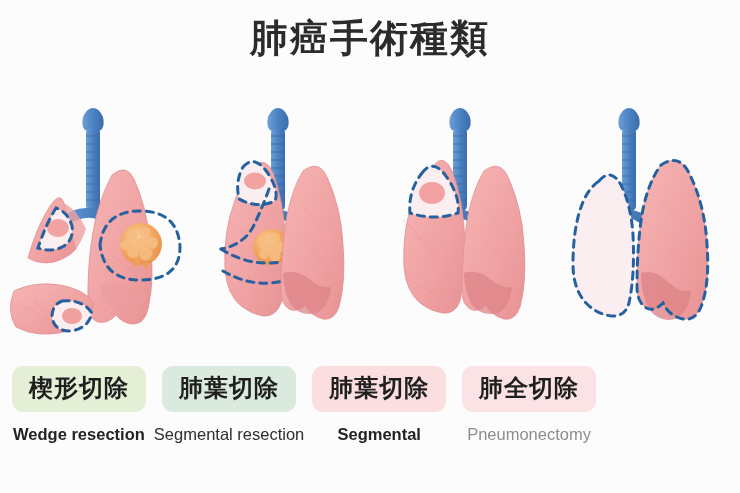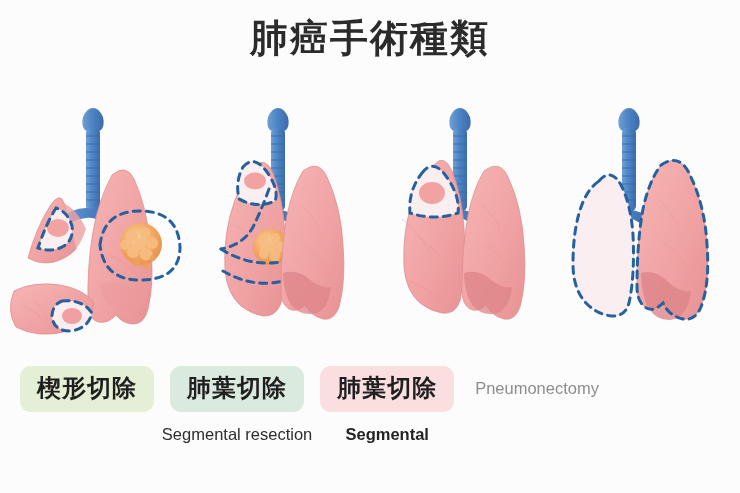--- a/index.html
+++ b/index.html
@@ -48,21 +48,21 @@
     height: 265px;
   }
   .panel svg {
     display: block;
     width: 185px;
     height: 265px;
   }
   #labels {
     position: absolute;
     top: 366px;
-    left: 12px;
+    left: 4px;
     width: 600px;
     display: flex;
   }
   .label-col {
     width: 185px;
     display: flex;
     flex-direction: column;
     align-items: center;
   }
   .pill {
@@ -364,27 +364,29 @@
           <path d="M106 70 q18 -12 28 8 q16 32 18 72 q3 38 -6 62 q-6 14 -18 12 q-14 -3 -20 -16 q-10 10 -18 4 q-8 -6 -8 -20 q0 -46 6 -78 q6 -28 18 -44 z" fill="none" stroke="#25609f" stroke-width="3" stroke-dasharray="7 6" stroke-linecap="round"></path>
         </g>
       </svg>
     </div>
 
   </div>
 
   <div id="labels">
     <div class="label-col">
       <div class="pill" style="background: rgb(228, 239, 213);">楔形切除</div>
+      <div class="caption bold">Wedge resection</div>
     </div>
     <div class="label-col">
       <div class="pill" style="background: rgb(219, 234, 222);">肺葉切除</div>
       <div class="caption reg">Segmental resection</div>
     </div>
     <div class="label-col">
       <div class="pill" style="background: rgb(251, 222, 224);">肺葉切除</div>
       <div class="caption bold">Segmental</div>
     </div>
     <div class="label-col">
+      <div class="pill" style="background: rgb(251, 226, 228);">肺全切除</div>
       <div class="caption mut">Pneumonectomy</div>
     </div>
   </div>
 
 </div>
 
 </body></html>

